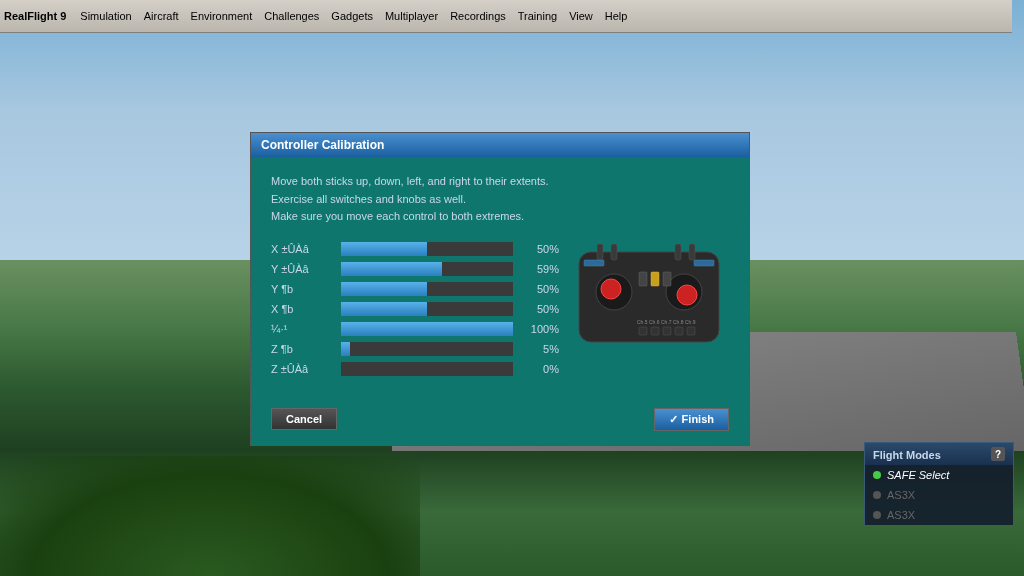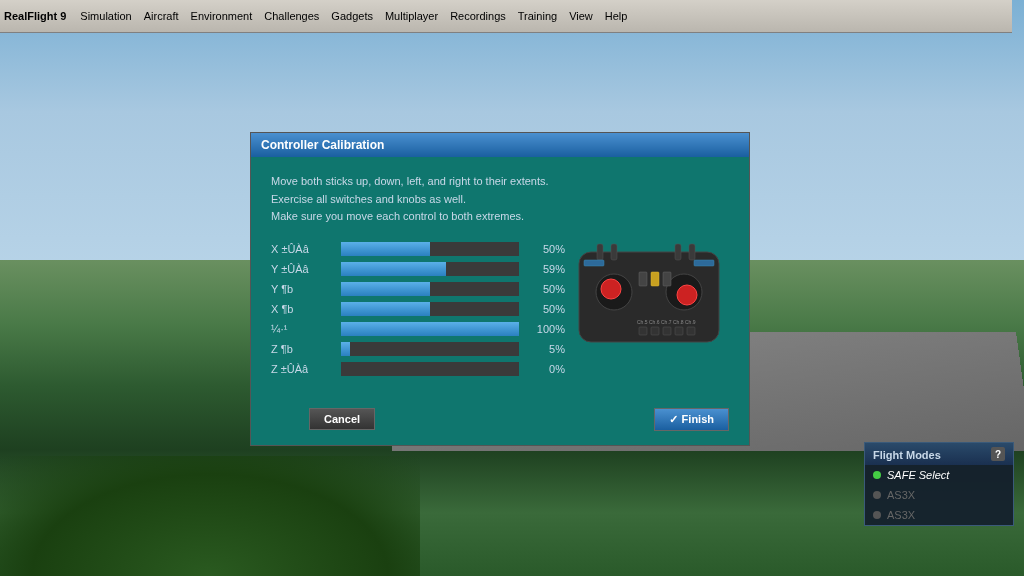--- a/index.html
+++ b/index.html
@@ -150,21 +150,21 @@
 
     .control-value {
       width: 38px;
       color: #c8d8e8;
       font-size: 11px;
       text-align: right;
     }
 
     .controls-area {
       display: flex;
-      gap: 4px;
+      gap: 10px;
     }
 
     .controls-list {
       flex: 1;
     }
 
     .rc-image {
       width: 160px;
       height: 140px;
       flex-shrink: 0;
@@ -189,21 +189,20 @@
       padding: 4px 14px;
       font-size: 11px;
       cursor: pointer;
       border: 1px solid #666;
       color: #fff;
       font-weight: bold;
     }
 
     .dlg-btn.cancel {
       background: linear-gradient(180deg, #555 0%, #333 100%);
-      margin-left: 38px;
     }
 
     .dlg-btn.finish {
       background: linear-gradient(180deg, #4a90d0 0%, #1a5fa0 100%);
     }
 
     
     #flight-modes {
       position: absolute;
       bottom: 50px;

